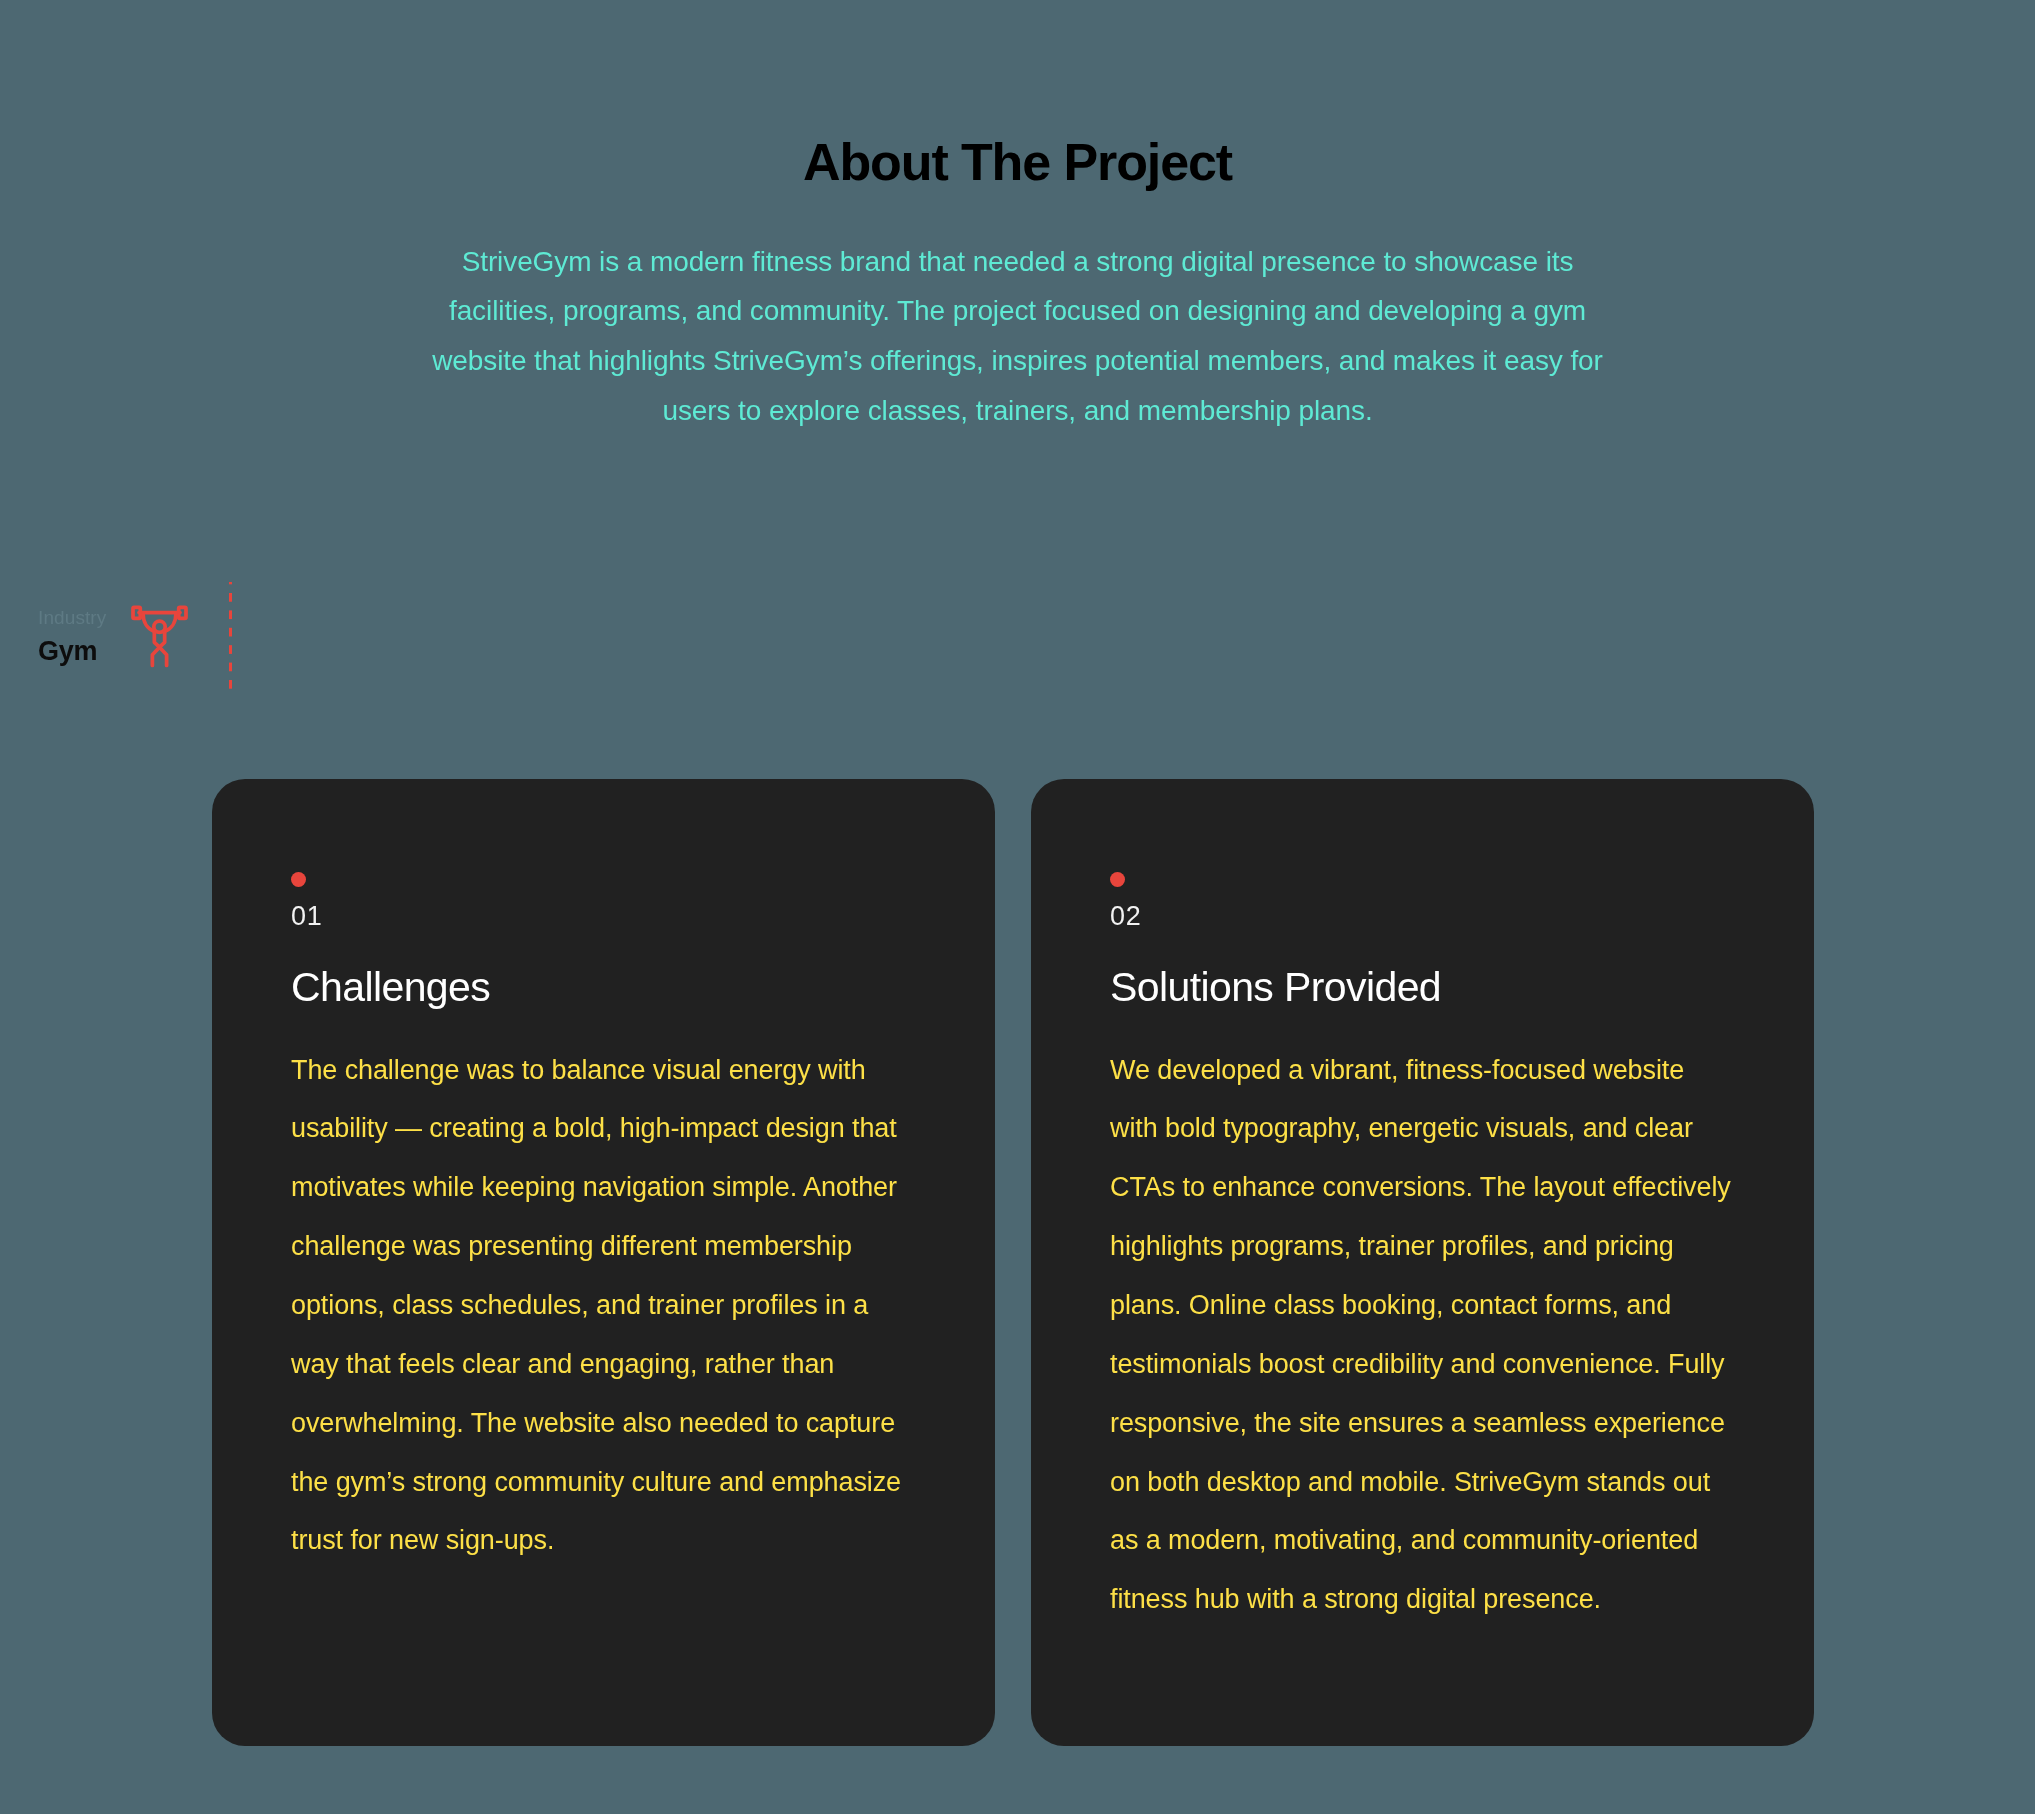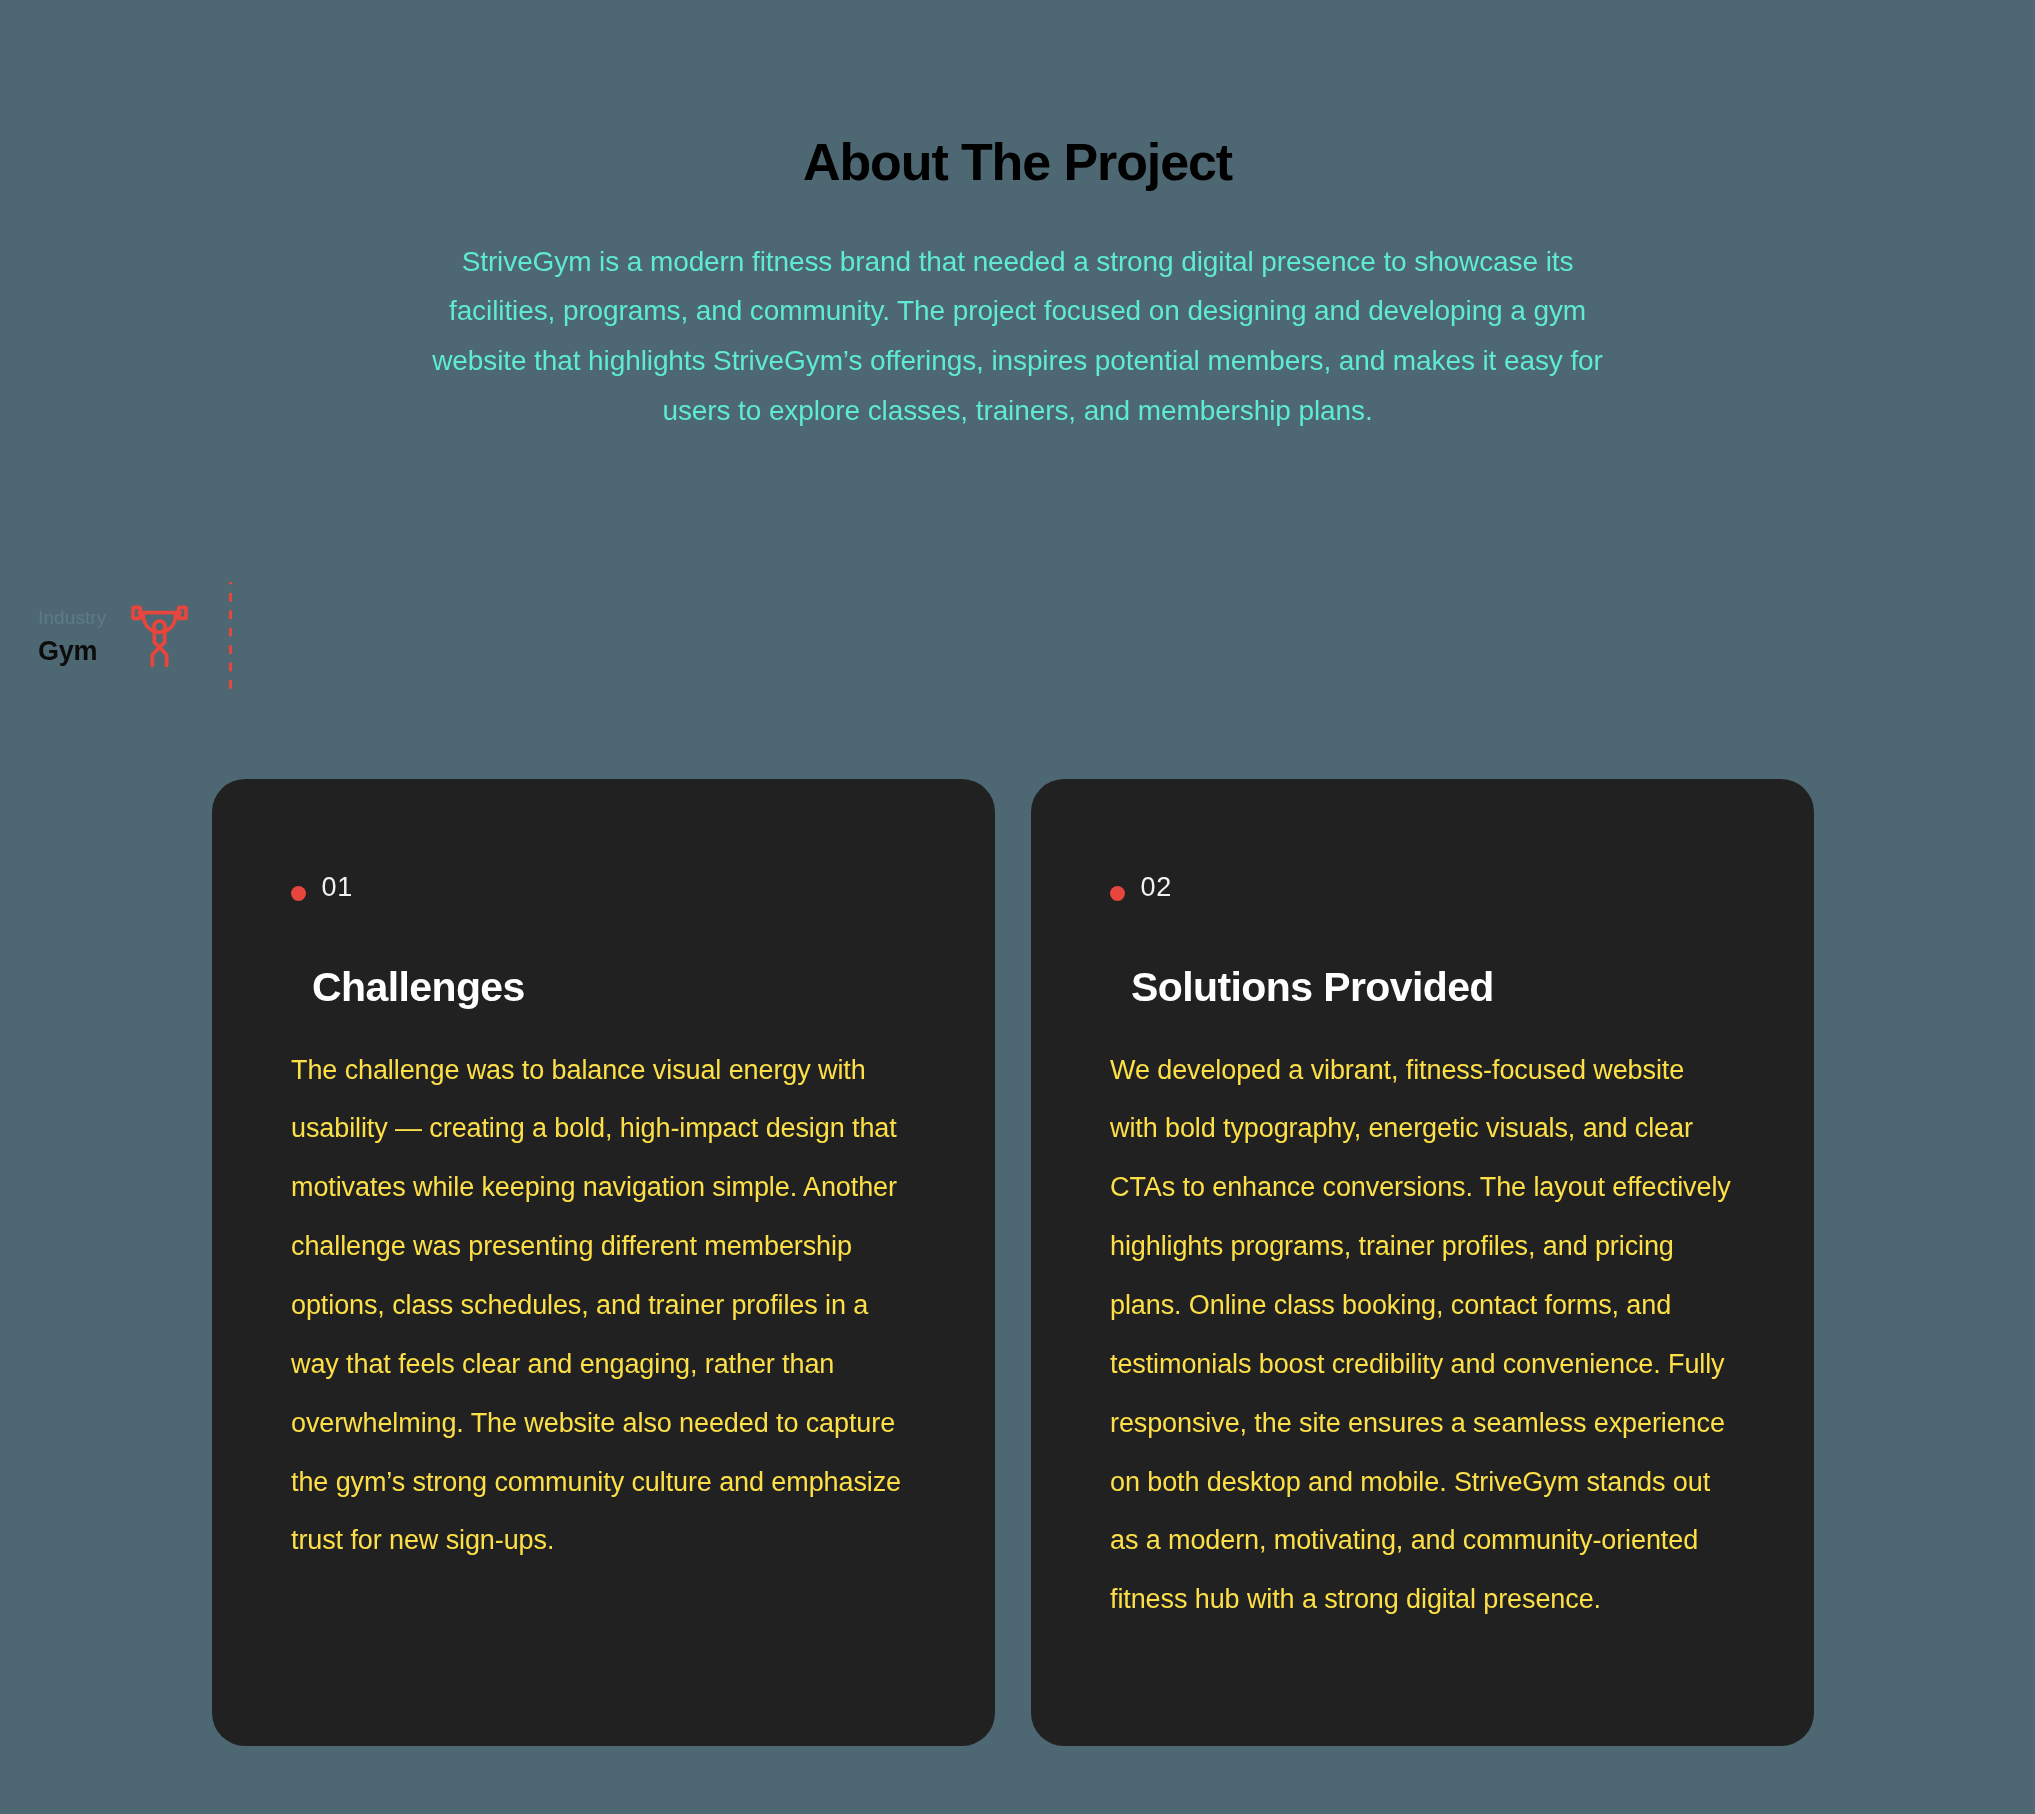--- a/index.html
+++ b/index.html
@@ -125,23 +125,24 @@
   .card {
     background: #212121;
     border-radius: 33px;
     width: 783px;
     min-height: 967px;
     padding: 93px 79px 0 79px;
   }
 
   .card-index {
     display: flex;
-    align-items: flex-end;
+    align-items: flex-start;
     gap: 15.3px;
     height: 29px;
+    flex-direction: column;
   }
 
   .card-dot {
     width: 15.3px;
     height: 15.3px;
     border-radius: 50%;
     background: #e8453c;
     flex: none;
   }
 
@@ -149,25 +150,24 @@
     font-size: 27px;
     color: #f2f2f2;
     font-weight: 400;
     letter-spacing: 0.7px;
     line-height: 1;
   }
 
   .card-heading {
     margin-top: 64px;
     font-size: 41px;
-    font-weight: 700;
+    font-weight: 400;
     color: #ffffff;
     letter-spacing: -0.6px;
     line-height: 1.1;
-    margin-left: 21px;
   }
 
   .card-body {
     margin-top: 30.5px;
     font-size: 27px;
     line-height: 2.18;
     color: #fde047;
     font-weight: 400;
     letter-spacing: -0.1px;
   }

